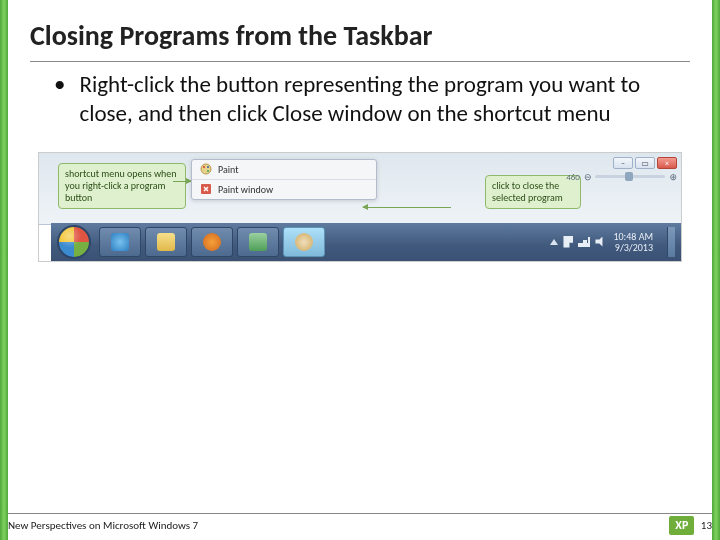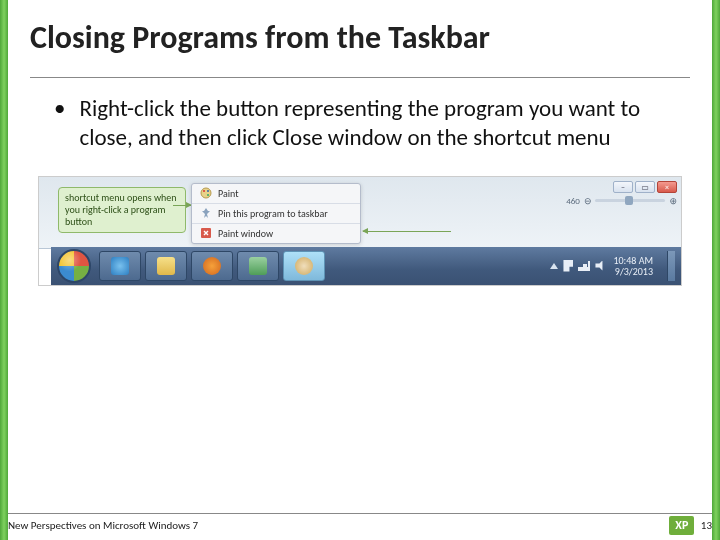--- a/index.html
+++ b/index.html
@@ -1,29 +1,29 @@
 <!DOCTYPE html>
 <html><head>
 <meta charset="utf-8">
 <style>
   * { margin: 0; padding: 0; box-sizing: border-box; }
   body { width: 720px; height: 540px; font-family: Calibri, Arial, sans-serif; background: #fff; position: relative; overflow: hidden; }
   .edge { position: absolute; top: 0; bottom: 0; width: 8px; background: linear-gradient(to right, #4fa83a, #7fd15f, #4fa83a); }
   .edge.left { left: 0; }
   .edge.right { right: 0; }
   .slide { position: absolute; left: 8px; right: 8px; top: 0; bottom: 0; padding: 18px 22px 0 22px; }
-  .title { font-size: 32px; font-weight: 700; color: #222; padding-bottom: 20px; border-bottom: 1px solid #888; margin-bottom: 16px; }
+  .title { font-size: 28px; font-weight: 700; color: #222; padding-bottom: 8px; border-bottom: 1px solid #888; margin-bottom: 8px; }
   .bullet { display: flex; margin: 6px 0 24px 24px; font-size: 23px; line-height: 1.25; color: #111; }
   .dot { margin-right: 14px; }
   .figure { margin: 0 8px; border: 1px solid #ccc; background: #fff; position: relative; height: 110px; }
   .sky { position: absolute; left: 0; right: 0; top: 0; height: 72px; background: linear-gradient(#dfe7ee,#eef3f7); border-bottom: 1px solid #b9c7d6; overflow: hidden; }
   .callout { position: absolute; background: #dff0cf; border: 1px solid #8fb96a; border-radius: 4px; font-size: 10px; line-height: 1.2; padding: 4px 6px; color: #2d4f17; margin-left: 13px; }
   .callout.left { left: 6px; top: 10px; width: 128px; }
   .callout.right { right: 100px; top: 22px; width: 96px; text-align: left; }
-  .menu { position: absolute; left: 152px; top: 6px; width: 170px; background: #f5f6f8; border: 1px solid #b4bccb; border-radius: 3px; box-shadow: 0 1px 4px rgba(0,0,0,.15); font-size: 10px; color: #333; }
+  .menu { position: absolute; left: 152px; top: 6px; width: 186px; background: #f5f6f8; border: 1px solid #b4bccb; border-radius: 3px; box-shadow: 0 1px 4px rgba(0,0,0,.15); font-size: 10px; color: #333; }
   .menu-item { display: flex; align-items: center; gap: 6px; padding: 3px 8px; }
   .menu-sep { border-top: 1px solid #d8dde6; }
   .mi-icon { width: 12px; height: 12px; display: inline-flex; align-items: center; justify-content: center; }
   .arrow-line { position: absolute; height: 1px; background: #7aa557; }
   .arrow-line::after { content: ""; position: absolute; right: -1px; top: -3px; width: 0; height: 0; border-left: 6px solid #7aa557; border-top: 3px solid transparent; border-bottom: 3px solid transparent; }
   .arrow-line.rev::after { left: -1px; right: auto; border-left: none; border-right: 6px solid #7aa557; }
   .sky-right { position: absolute; right: 4px; top: 4px; display: flex; flex-direction: column; align-items: flex-end; gap: 2px; }
   .winbtns { display: flex; gap: 2px; }
   .winbtn { width: 20px; height: 12px; background: linear-gradient(#f3f6fb,#d8e2ef); border: 1px solid #9fb1c9; border-radius: 2px; display: flex; align-items: center; justify-content: center; font-size: 8px; color: #445; }
   .winbtn.close { background: linear-gradient(#f39a8f,#d85a4c); color: #fff; border-color: #b34438; }
@@ -73,37 +73,30 @@
                 <circle cx="4" cy="4" r="1" fill="#d33"></circle>
                 <circle cx="8" cy="4" r="1" fill="#36a"></circle>
                 <circle cx="8" cy="8" r="1" fill="#3a6"></circle>
               </svg>
           </span>
           <span>Paint</span>
         </div>
         <div class="menu-item menu-sep">
           <span class="mi-icon">
             <svg viewBox="0 0 12 12" width="12" height="12">
-                <path d="M6 1l2 3h2L7 7l1 4-2-2-2 2 1-4L2 4h2z" fill="#8aa2bd"></path>
-              </svg>
-          </span>
-          <span>Pin this program to taskbar</span>
-        </div>
-        <div class="menu-item menu-sep">
-          <span class="mi-icon">
-            <svg viewBox="0 0 12 12" width="12" height="12">
                 <rect x="1" y="1" width="10" height="10" rx="1" fill="#d85a4c"></rect>
                 <path d="M4 4l4 4M8 4l-4 4" stroke="#fff" stroke-width="1.4"></path>
               </svg>
           </span>
           <span>Paint window</span>
         </div>
       </div>
 
       <div class="arrow-line rev" style="left:324px; top:54px; width:88px;"></div>
+      <div class="callout right">click to close the selected program</div>
 
       <div class="sky-right">
         <div class="winbtns">
           <div class="winbtn">–</div>
           <div class="winbtn">▭</div>
           <div class="winbtn close">×</div>
         </div>
         <div class="zoom">
           <span>460</span>
           <span>⊖</span>

